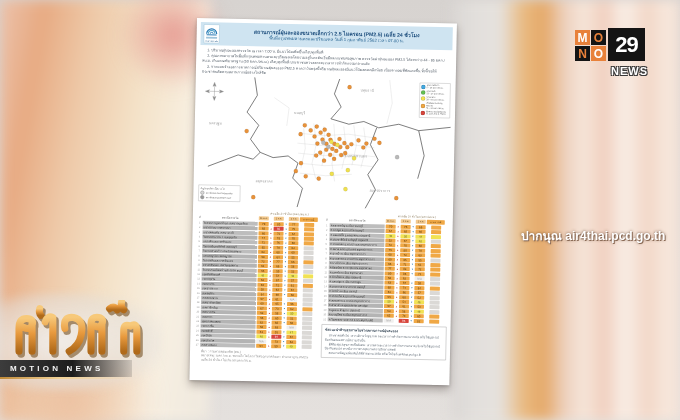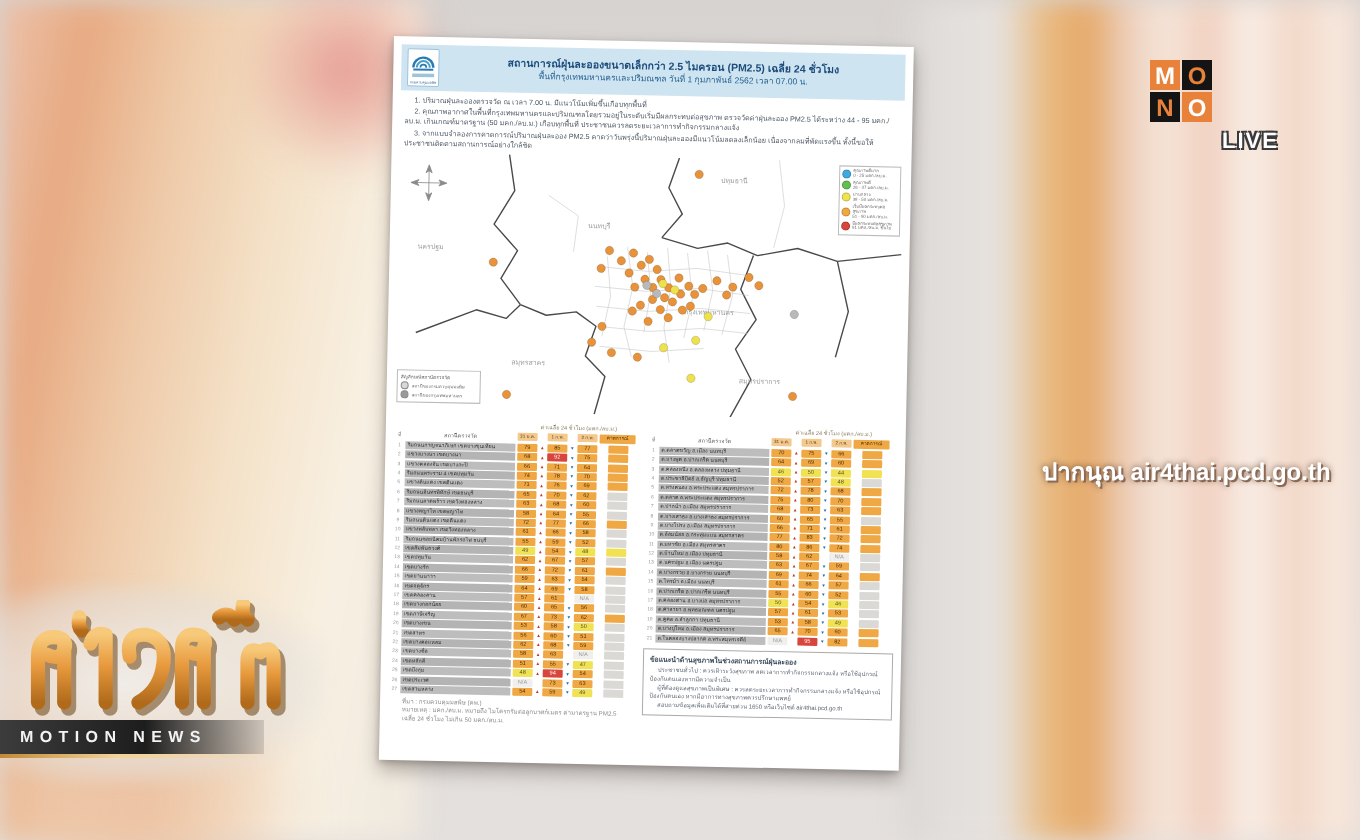--- a/index.html
+++ b/index.html
@@ -933,21 +933,22 @@
   </div>
 </div>
 
 <div class="mono">
   <div class="mono-grid">
     <div class="mcell orange">M</div>
     <div class="mcell black">O</div>
     <div class="mcell black">N</div>
     <div class="mcell orange">O</div>
   </div>
-  <div class="mono-live">LIVE</div>
+  <div class="mono-29">29</div>
+  <div class="mono-live">NEWS</div>
 </div>
 
 <div class="credit">ปากนุณ air4thai.pcd.go.th</div>
 
 <div class="logo-backdrop"></div>
 <div class="prog">
   <svg width="150" height="60" viewBox="0 0 130 55" aria-label="ข่าวสั้น">
     <defs>
       <linearGradient id="gold" x1="0" y1="0" x2="0" y2="1">
         <stop offset="0" stop-color="#f7c97a"></stop>

